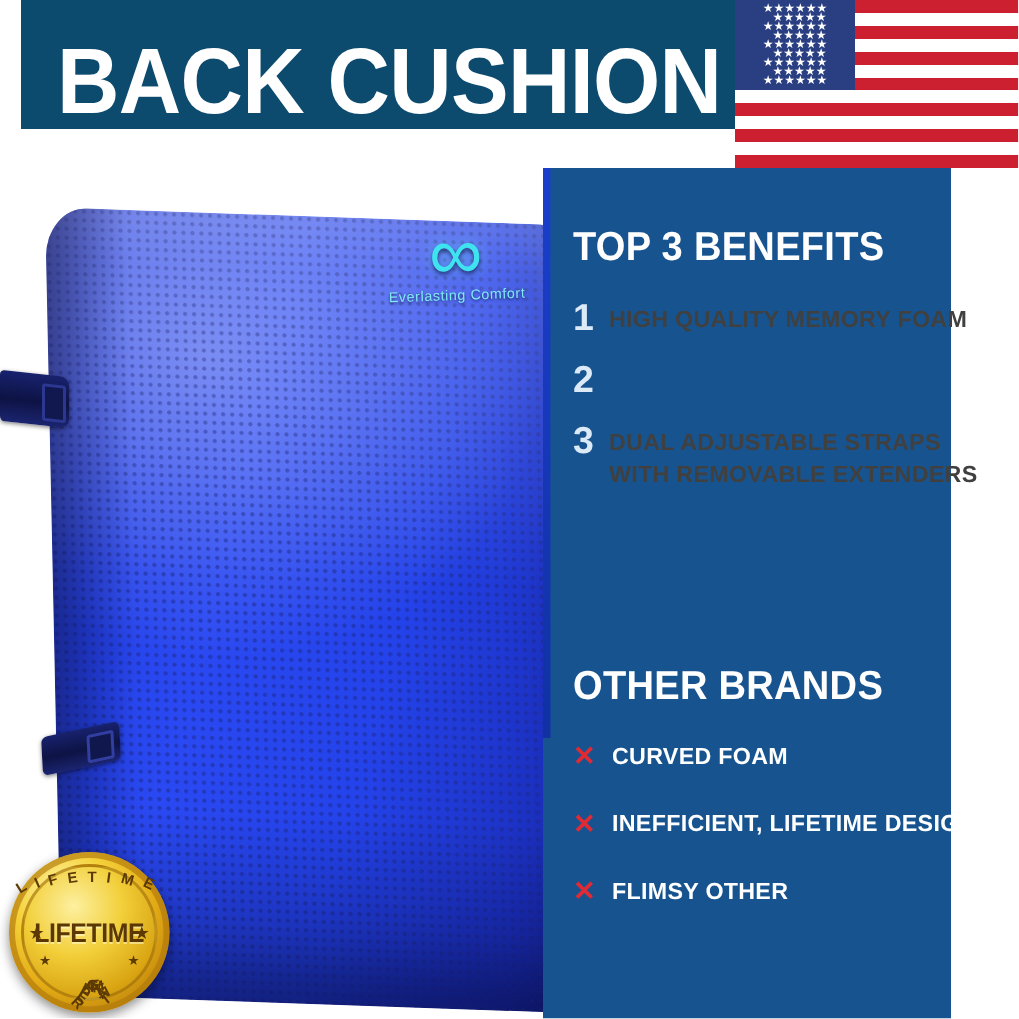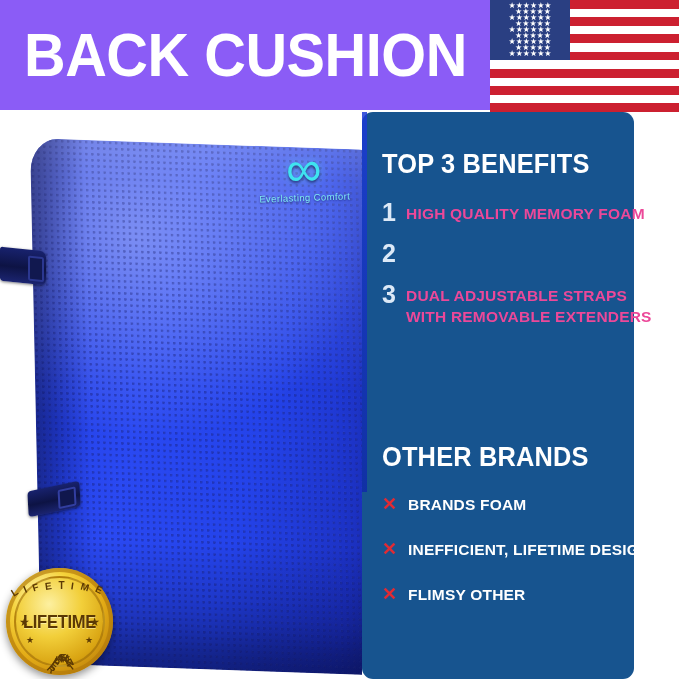--- a/index.html
+++ b/index.html
@@ -17,25 +17,25 @@
     position: relative;
     width: 679px;
     height: 679px;
     background: #ffffff;
     overflow: hidden;
   }
 
   
   .header-bar {
     position: absolute;
-    left: 0;
+    left: 14px;
     top: 0;
     width: 491px;
-    height: 110px;
-    background: #8b5cf6;
+    height: 86px;
+    background: #0c4a6e;
   }
   .header-title {
     position: absolute;
     left: 24px;
     top: 16px;
     width: 450px;
     font-family: "Liberation Sans Narrow", "Liberation Sans", sans-serif;
     font-size: 62px;
     line-height: 78px;
     font-weight: bold;
@@ -263,21 +263,20 @@
   .seal .star.right2 { right: 20px; top: 66px; font-size: 9px; }
 
   
   .panel {
     position: absolute;
     left: 362px;
     top: 112px;
     width: 272px;
     height: 567px;
     background: #17548f;
-    border-radius: 11px;
   }
   .panel-accent {
     position: absolute;
     left: 362px;
     top: 112px;
     width: 5px;
     height: 380px;
     background: linear-gradient(180deg, #1c3bd6, #0f2aa8);
     opacity: 0.85;
   }
@@ -315,21 +314,21 @@
     line-height: 25px;
     font-weight: bold;
     color: #dce9f7;
     text-align: left;
   }
   .benefit-text {
     font-family: "Liberation Sans Narrow", "Liberation Sans", sans-serif;
     font-size: 15.5px;
     line-height: 21px;
     font-weight: bold;
-    color: #ec4899;
+    color: #404040;
     letter-spacing: 0.2px;
     padding-top: 3px;
   }
 
   .brand-list {
     position: absolute;
     left: 20px;
     top: 382px;
     width: 290px;
   }
@@ -433,21 +432,21 @@
         <div class="benefit-num">3</div>
         <div class="benefit-text">DUAL ADJUSTABLE STRAPS WITH REMOVABLE EXTENDERS</div>
       </div>
     </div>
 
     <div class="panel-heading heading-brands">OTHER BRANDS</div>
 
     <div class="brand-list">
       <div class="brand-row">
         <div class="x-mark">✕</div>
-        <div class="brand-text">BRANDS FOAM</div>
+        <div class="brand-text">CURVED FOAM</div>
       </div>
       <div class="brand-row">
         <div class="x-mark">✕</div>
         <div class="brand-text">INEFFICIENT, LIFETIME DESIGN</div>
       </div>
       <div class="brand-row">
         <div class="x-mark">✕</div>
         <div class="brand-text">FLIMSY OTHER</div>
       </div>
     </div>

